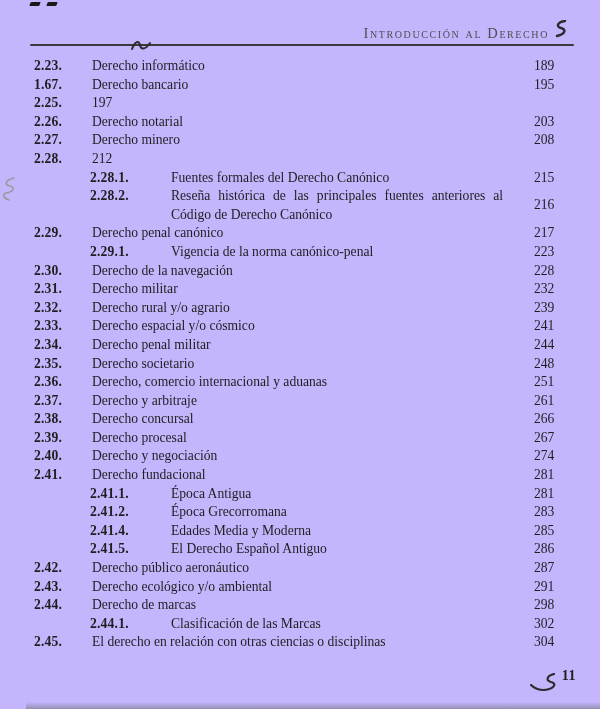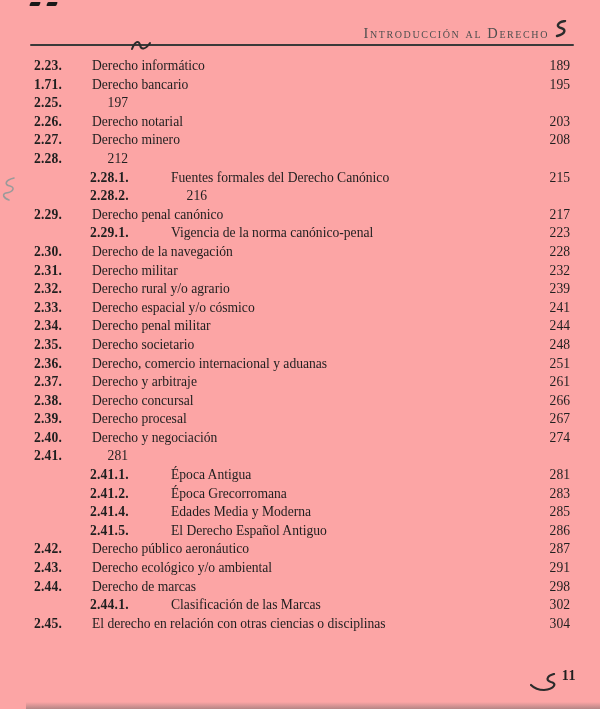--- a/index.html
+++ b/index.html
@@ -4,21 +4,21 @@
 <style>
   * { box-sizing: border-box; }
   html, body { margin: 0; padding: 0; }
   body {
     width: 600px; height: 709px;
     position: relative; overflow: hidden;
     background: #fbfbf8;
     font-family: "Liberation Serif", "DejaVu Serif", serif;
     color: #1f1f1f;
   }
-  .page { position: absolute; inset: 0; background: #fca5a5; }
+  .page { position: absolute; inset: 0; background: #c4b5fd; }
 
   
   .header {
     position: absolute; top: 20px; right: 32px;
     display: flex; align-items: flex-end; gap: 5px;
   }
   .header-title {
     font-variant: small-caps;
     font-size: 14.5px;
     letter-spacing: 1.6px;
@@ -32,21 +32,21 @@
 
   
   .toc { position: absolute; top: 57px; left: 34px; right: 30px; }
   .row {
     display: flex; align-items: baseline;
     font-size: 13.6px; line-height: 18.6px; gap: 21px;
   }
   .num  { flex: none; width: 37px; font-weight: bold; letter-spacing: 0.2px; }
   .level-2 .num { margin-left: 56px; width: 60px; }
   .label { flex: 1 1 auto; padding-right: 10px; }
-  .pagecol { flex: none; width: 36px; text-align: right; }
+  .pagecol { flex: none; width: 36px; }
   .multiline .pagecol { align-self: center; }
   .multiline .label { text-align: justify; }
 
   
   .footer {
     position: absolute; right: 24px; bottom: 10px;
     display: flex; align-items: flex-start; gap: 2px; justify-content: flex-end;
   }
   .footer svg { margin-top: 5px; }
   .pagenum { font-size: 14px; font-weight: bold; letter-spacing: 0.5px; }
@@ -89,21 +89,21 @@
   </span>
 
   <div class="toc">
   <div class="row level-1">
     <span class="num">2.23.</span>
     <span class="label">Derecho informático</span>
     <span class="pagecol">189</span>
   </div>
 
   <div class="row level-1">
-    <span class="num">1.71.</span>
+    <span class="num">1.67.</span>
     <span class="label">Derecho bancario</span>
     <span class="pagecol">195</span>
   </div>
 
   <div class="row level-1">
     <span class="num">2.25.</span>
     <span class="pagecol">197</span>
   </div>
 
   <div class="row level-1">
@@ -124,20 +124,21 @@
   </div>
 
   <div class="row level-2">
     <span class="num">2.28.1.</span>
     <span class="label">Fuentes formales del Derecho Canónico</span>
     <span class="pagecol">215</span>
   </div>
 
   <div class="row level-2 multiline">
     <span class="num">2.28.2.</span>
+    <span class="label">Reseña histórica de las principales fuentes anteriores al Código de Derecho Canónico</span>
     <span class="pagecol">216</span>
   </div>
 
   <div class="row level-1">
     <span class="num">2.29.</span>
     <span class="label">Derecho penal canónico</span>
     <span class="pagecol">217</span>
   </div>
 
   <div class="row level-2">
@@ -207,20 +208,21 @@
   </div>
 
   <div class="row level-1">
     <span class="num">2.40.</span>
     <span class="label">Derecho y negociación</span>
     <span class="pagecol">274</span>
   </div>
 
   <div class="row level-1">
     <span class="num">2.41.</span>
+    <span class="label">Derecho fundacional</span>
     <span class="pagecol">281</span>
   </div>
 
   <div class="row level-2">
     <span class="num">2.41.1.</span>
     <span class="label">Época Antigua</span>
     <span class="pagecol">281</span>
   </div>
 
   <div class="row level-2">

